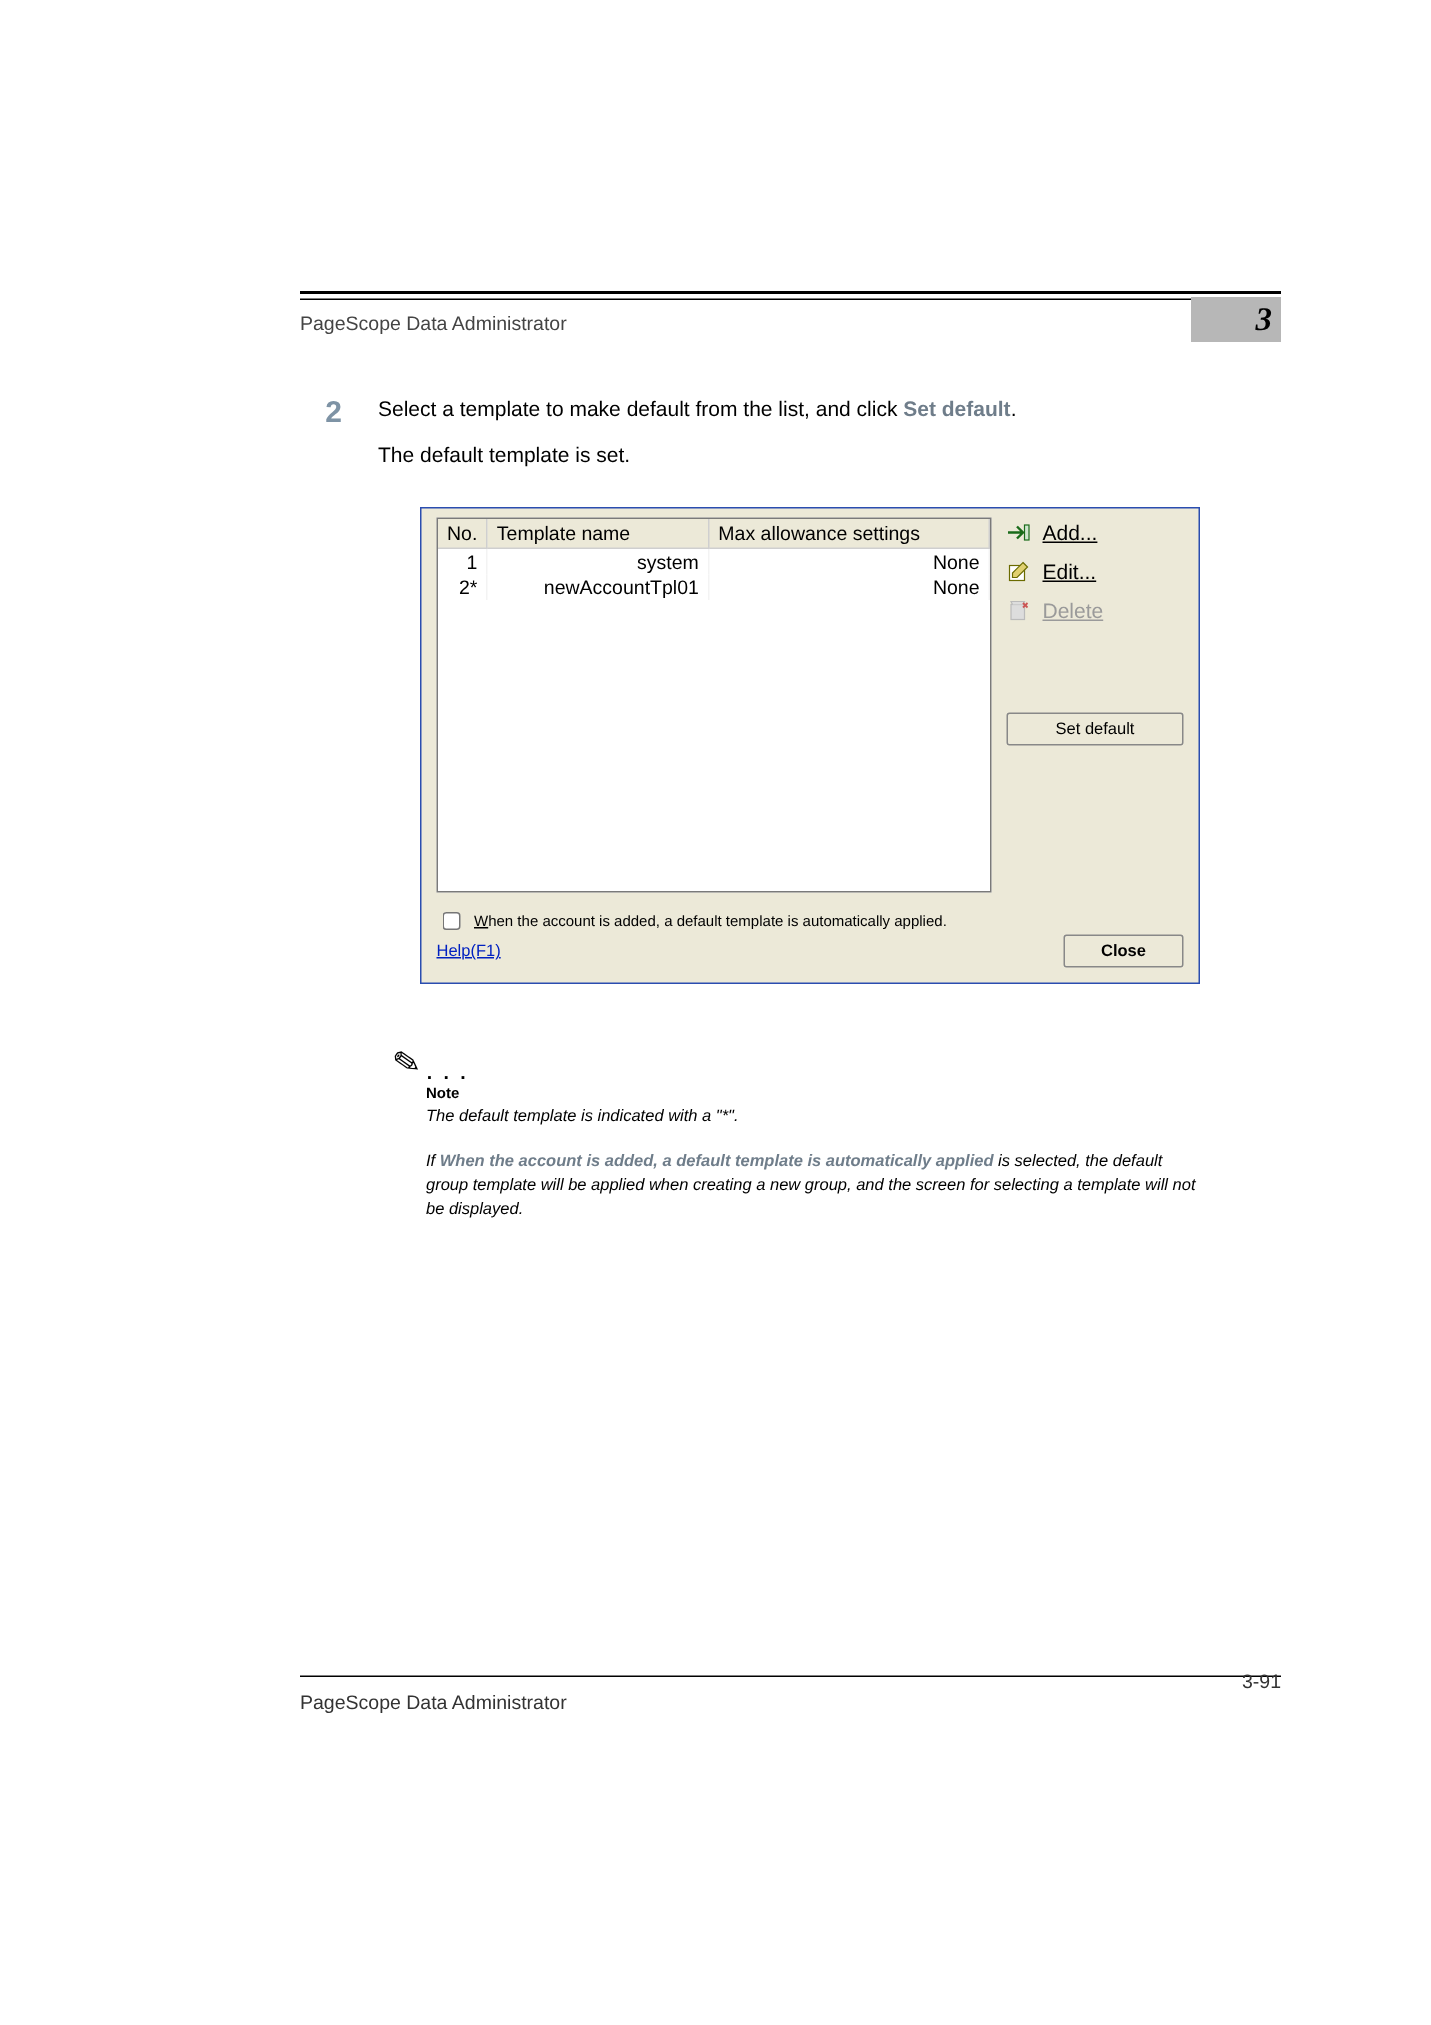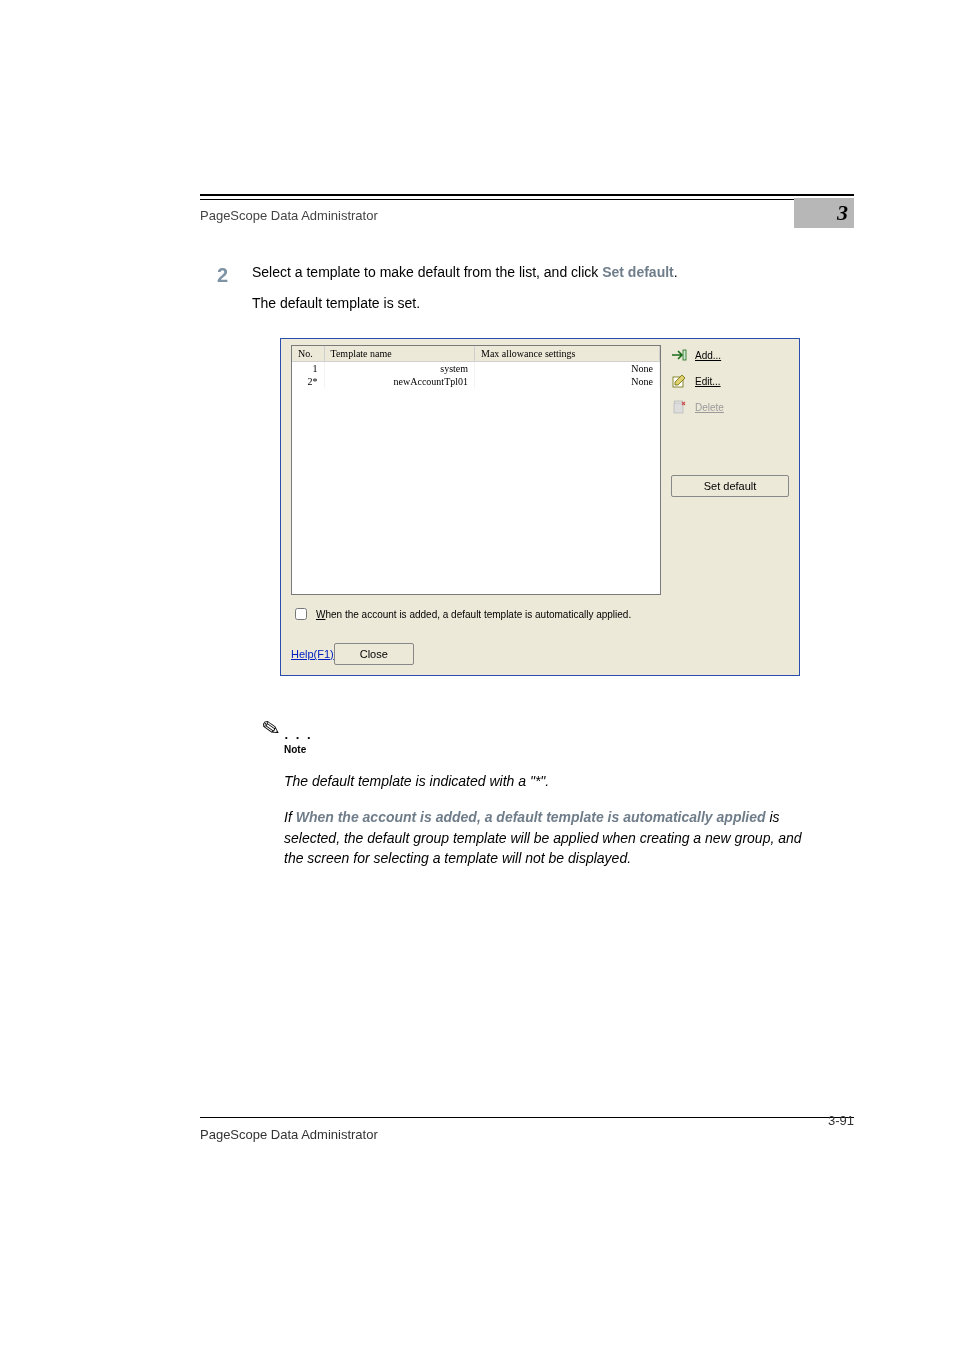--- a/index.html
+++ b/index.html
@@ -95,21 +95,21 @@
   .dlg-body { padding: 6px 10px 10px 10px; }
   .dlg-label { font-size: 11px; margin: 4px 0 4px 0; color: #000; }
   .dlg-row { display: flex; gap: 10px; }
   .list {
     flex: 1;
     background: #fff;
     border: 1px solid #7a7a7a;
     height: 250px;
     overflow: hidden;
   }
-  .list table { width: 100%; border-collapse: collapse; font-size: 10px; font-family: Liberation Serif, serif; }
+  .list table { width: 100%; border-collapse: collapse; font-size: 13px; }
   .list thead th {
     background: #ece9d8;
     border: 1px solid #cfcfcf;
     border-top: none;
     padding: 2px 6px;
     text-align: left;
     font-weight: normal;
     color: #000;
   }
   .list thead th:first-child { border-left: none; width: 32px; }
@@ -127,52 +127,52 @@
   }
   .sb-btn {
     display: flex; align-items: center; gap: 8px;
     margin-bottom: 10px;
   }
   .sb-ico {
     width: 16px; height: 16px;
     display: flex; align-items: center; justify-content: center;
     font-size: 12px;
   }
-  .sb-btn .txt { text-decoration: underline; cursor: pointer; font-size: 10px; color:#000; }
+  .sb-btn .txt { text-decoration: underline; cursor: pointer; font-size: 14px; color:#000; }
   .sb-btn.disabled .txt { color: #9a9a9a; text-decoration: underline; cursor: default; }
   .sb-spacer { height: 46px; }
   .sb-setdef-btn {
     margin-top: 4px;
     width: 100%;
     height: 22px;
     background: #ece9d8;
     border: 1px solid #888;
     border-radius: 2px;
     font-size: 11px;
     cursor: pointer;
   }
   .dlg-check {
     margin-top: 10px;
     font-size: 10px;
     display: flex; align-items: center; gap: 6px;
   }
   .dlg-check input { width: 12px; height: 12px; }
   .dlg-check .u { text-decoration: underline; }
   .dlg-foot {
-    margin-top: 20px;
-    display: flex; align-items: center;
+    display: flex; justify-content: space-between; align-items: center;
   }
   .dlg-help { color: #0020c0; text-decoration: underline; font-size: 11px; cursor: pointer; }
   .dlg-close-btn {
     width: 80px; height: 22px;
     background: #ece9d8;
     border: 1px solid #888;
     border-radius: 2px;
     font-size: 11px;
     cursor: pointer;
+    font-weight: bold;
   }
   
   .note-block {
     margin: 40px 0 0 62px;
     max-width: 540px;
   }
   .note-icon {
     font-size: 22px;
     color: #000;
     display: inline-block;
@@ -185,23 +185,23 @@
     margin-left: 4px;
     vertical-align: bottom;
   }
   .note-title {
     font-weight: bold;
     font-size: 10px;
     margin: 2px 0 2px 22px;
   }
   .note-text {
     font-style: italic;
-    font-size: 14px;
+    font-size: 11px;
     line-height: 1.45;
-    margin: 16px 0 14px 22px;
+    margin: 0 0 14px 22px;
   }
   .note-text .emph {
     color: #6f7d8a;
     font-weight: bold;
   }
   
   .ftr-rule {
     position: absolute;
     bottom: 94px; left: 200px; right: 100px;
     border-top: 1.5px solid #000;

